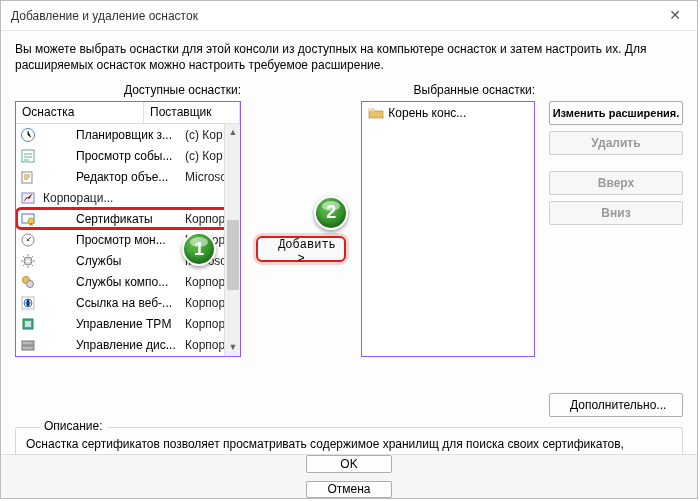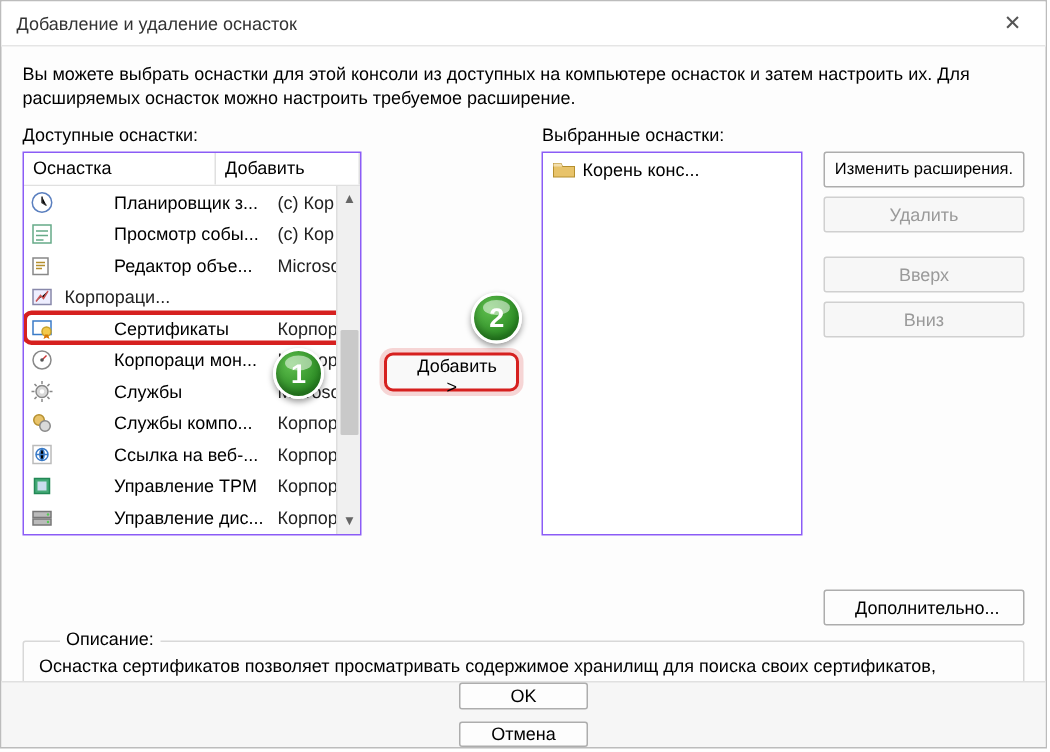--- a/index.html
+++ b/index.html
@@ -13,21 +13,21 @@
 
   .content { padding: 10px 14px 0 14px; font-size: 12px; color: #000; }
   .instr { line-height: 1.35; margin-bottom: 10px; }
 
   .columns { display: flex; gap: 14px; }
   .col-left { width: 226px; }
   .col-mid  { width: 100px; display: flex; align-items: center; justify-content: center; position: relative; }
   .col-right{ width: 188px; }
   .col-far  { width: 134px; }
 
-  .label { font-size: 12px; margin-bottom: 4px; }
+  .label { font-size: 12px; margin-bottom: 4px; text-align: right; }
 
   .listbox { border: 1px solid #8b5cf6; background: #fff; position: relative; }
   .lb-left { height: 256px; }
   .lb-right{ height: 256px; }
 
   .headers { display: flex; height: 22px; border-bottom: 1px solid #e0e0e0; }
   .headers .hcell { padding: 3px 6px; font-size: 12px; background: #fff; border-right: 1px solid #e0e0e0; }
   .hcell.h1 { width: 128px; }
   .hcell.h2 { flex: 1; }
 
@@ -46,24 +46,24 @@
   .scrolltrack .up { top: 0; }
   .scrolltrack .dn { bottom: 0; }
 
   .sel-item { display: flex; align-items: center; padding: 3px 6px; height: 22px; }
   .sel-item .icon { width: 16px; height: 16px; margin-right: 4px; }
   .sel-item .txt { font-size: 12px; white-space: nowrap; overflow: hidden; text-overflow: ellipsis; }
 
   .btn { height: 24px; font-size: 12px; background: #fdfdfd; border: 1px solid #adadad; border-radius: 2px; padding: 0 20px; cursor: pointer; }
   .btn[disabled] { color: #9a9a9a; border-color: #d0d0d0; background: #f7f7f7; cursor: default; }
   .btn-stack { display: flex; flex-direction: column; gap: 6px; }
-  .btn-stack .btn { width: 134px; text-align: center; }
+  .btn-stack .btn { width: 134px; text-align: center; font-weight: bold; }
 
   .add-wrap { position: relative; }
-  .btn.add { width: 90px; height: 26px; border: 2px solid #d6201f; border-radius: 6px; background: #f9f9f9; box-shadow: 0 0 0 3px rgba(214,32,31,0.18); }
+  .btn.add { width: 90px; height: 26px; border: 2px solid #d6201f; border-radius: 6px; background: #f9f9f9; box-shadow: 0 0 0 3px rgba(214,32,31,0.18); font-family: Liberation Mono, monospace; }
 
   .badge { position: absolute; width: 34px; height: 34px; border-radius: 50%; background: radial-gradient(circle at 35% 30%, #5fbf4e, #2a8a23 70%); border: 2px solid #fff; box-shadow: 0 2px 4px rgba(0,0,0,0.4), inset 0 -3px 5px rgba(0,0,0,0.25); color: #fff; font-weight: bold; font-size: 18px; display: flex; align-items: center; justify-content: center; }
   .badge .glare { position: absolute; top: 3px; left: 6px; width: 18px; height: 10px; background: rgba(255,255,255,0.5); border-radius: 50%; }
   .badge1 { top: 130px; left: 166px; }
   .badge2 { top: -40px; left: 58px; }
 
   .desc-group { margin-top: 10px; }
   .fieldset { border: 1px solid #d8d8d8; border-radius: 2px; padding: 8px 10px 10px 10px; position: relative; margin-top: 6px; }
   .fieldset .legend { position: absolute; top: -9px; left: 24px; background: #fdfdfd; padding: 0 4px; font-size: 12px; }
   .desc-text { font-size: 12px; line-height: 1.35; }
@@ -90,21 +90,21 @@
 
     <div class="instr">Вы можете выбрать оснастки для этой консоли из доступных на компьютере оснасток и затем настроить их. Для расширяемых оснасток можно настроить требуемое расширение.</div>
 
     <div class="columns">
 
       <div class="col-left">
         <div class="label">Доступные оснастки:</div>
         <div class="listbox lb-left" style="position:relative;">
           <div class="headers">
             <div class="hcell h1">Оснастка</div>
-            <div class="hcell h2">Добавить</div>
+            <div class="hcell h2">Поставщик</div>
           </div>
           <div class="rows" id="rows">
             <div class="row">
                 <span class="icon">
                   <svg class="ic" viewBox="0 0 16 16">
                     <circle cx="8" cy="8" r="6.5" fill="#fff" stroke="#5a7fbf"></circle>
                     <path stroke="#333" stroke-width="1" d="M8 4v4l3 2"></path>
                   </svg>
                 </span>
                 <span class="name">Планировщик з...</span>
@@ -151,21 +151,21 @@
                 <span class="vendor">Корпораци...</span>
               </div>
               <div class="row">
                 <span class="icon">
                   <svg class="ic" viewBox="0 0 16 16">
                     <circle cx="8" cy="8" r="6" fill="#fff" stroke="#888"></circle>
                     <path stroke="#c33" d="M8 8l3-3"></path>
                     <circle cx="8" cy="8" r="1.2" fill="#555"></circle>
                   </svg>
                 </span>
-                <span class="name">Корпораци мон...</span>
+                <span class="name">Просмотр мон...</span>
                 <span class="vendor">Корпораци...</span>
               </div>
               <div class="row">
                 <span class="icon">
                   <svg class="ic" viewBox="0 0 16 16">
                     <circle cx="8" cy="8" r="4" fill="#d9d9d9" stroke="#888"></circle>
                     <circle cx="8" cy="8" r="1.5" fill="#fff"></circle>
                     <g stroke="#888">
                       <path d="M8 1v2M8 13v2M1 8h2M13 8h2M3 3l1.4 1.4M11.6 11.6L13 13M13 3l-1.4 1.4M4.4 11.6L3 13"></path>
                     </g>

